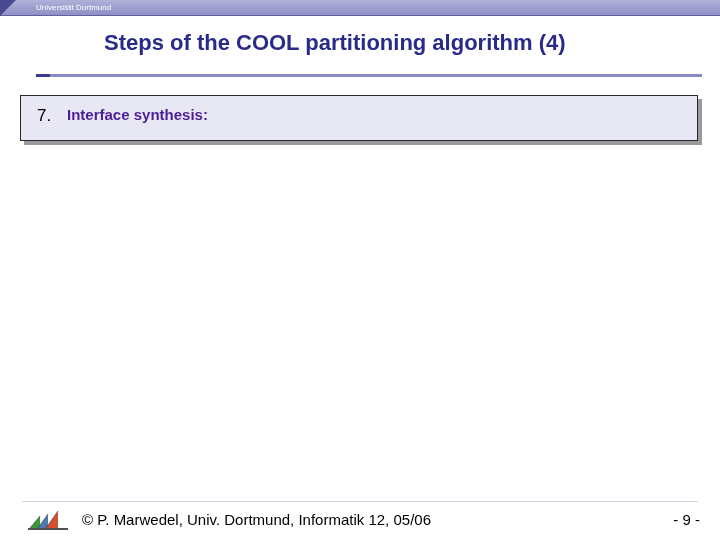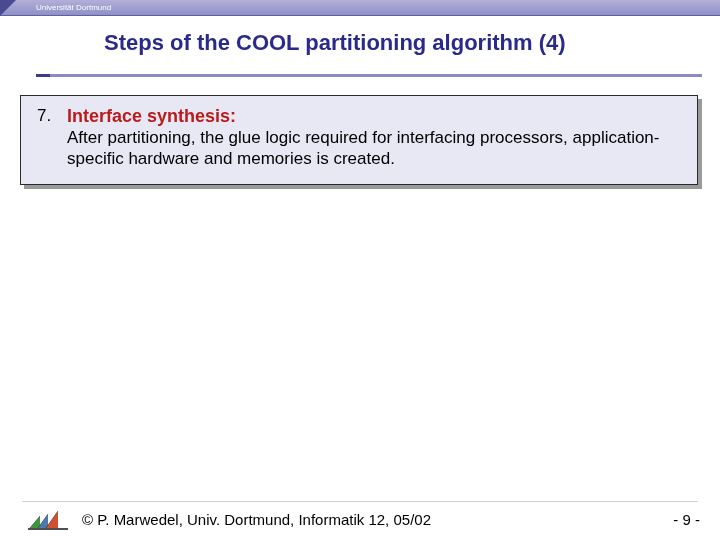--- a/index.html
+++ b/index.html
@@ -92,23 +92,23 @@
       font-size: 17px;
       color: #000000;
       min-width: 32px;
       text-align: left;
       padding-left: 2px;
     }
     .item-body {
       flex: 1;
     }
     .item-title {
-      font-size: 18px;
+      font-size: 15px;
       font-weight: bold;
-      color: #b91c1c;
+      color: #4c1d95;
     }
     .item-text {
       font-size: 17px;
       color: #000000;
       line-height: 1.25;
     }
     .footer {
       position: absolute;
       bottom: 8px;
       left: 0;
@@ -154,31 +154,30 @@
 </div>
 <div class="title-underline"></div>
 
 <div class="content-box-wrapper">
   <div class="content-box-shadow"></div>
   <div class="content-box">
     <div class="item-row">
       <div class="item-number">7.</div>
       <div class="item-body">
         <span class="item-title"><span>Interface synthesis</span>:</span>
-        <div class="item-text">After partitioning, the glue logic required for interfacing processors, application-specific hardware and memories is created.</div>
       </div>
     </div>
   </div>
 </div>
 
 <div class="footer-line"></div>
 
 <div class="footer">
   <svg class="logo" viewBox="0 0 42 26">
     <path d="M 2 22 L 12 10 L 12 22 Z" fill="#3a9a3a"></path>
     <path d="M 10 22 L 20 8 L 20 22 Z" fill="#4a7ab0"></path>
     <path d="M 18 22 L 30 5 L 30 22 Z" fill="#d05030"></path>
     <path d="M 2 22 L 12 10 M 10 22 L 20 8 M 18 22 L 30 5" stroke="#333" stroke-width="0.6" fill="none"></path>
     <rect x="0" y="22" width="40" height="2" fill="#505050"></rect>
   </svg>
-  <span class="footer-text">© P. Marwedel, Univ. Dortmund, Informatik 12, 05/02</span>
+  <span class="footer-text">© P. Marwedel, Univ. Dortmund, Informatik 12, 05/06</span>
   <span class="page-num">-  9 -</span>
 </div>
 
 </body></html>

